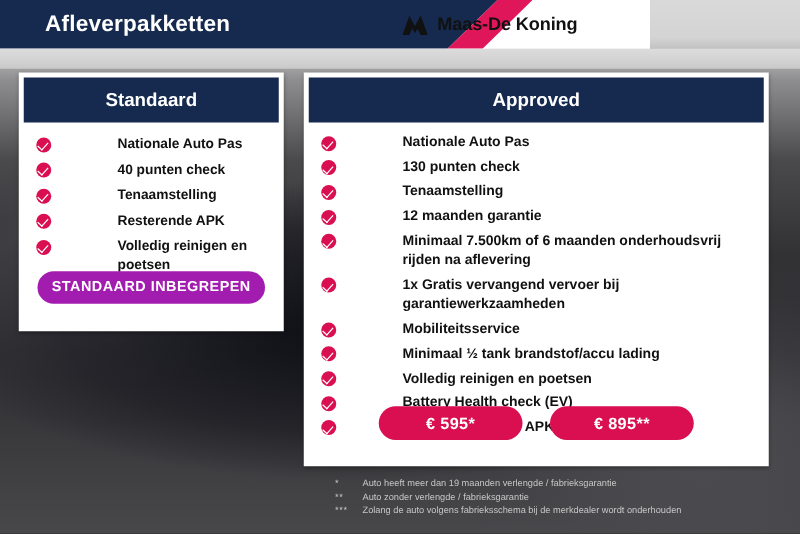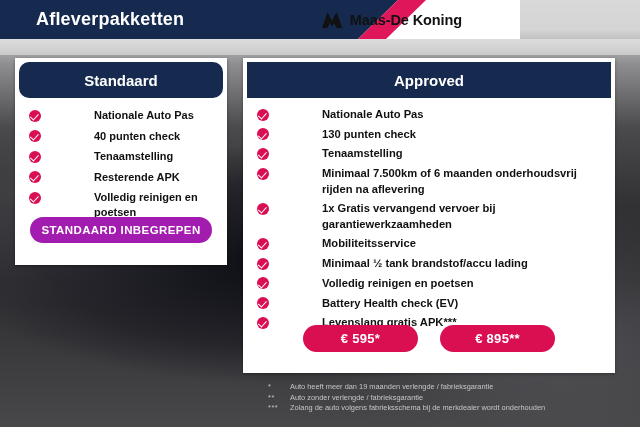--- a/index.html
+++ b/index.html
@@ -62,21 +62,21 @@
     box-shadow:0 1px 3px rgba(0,0,0,0.35);
   }
   .card-standaard { left:15px; top:58px; width:212px; height:207px; }
   .card-approved  { left:243px; top:58px; width:372px; height:315px; }
 
   .card-head {
     background:#152a4e; color:#ffffff;
     display:flex; align-items:center; justify-content:center;
     font-weight:bold;
   }
-  .card-standaard .card-head { height:36px; font-size:15px; margin:4px 4px 0 4px;border-radius:10px; }
+  .card-standaard .card-head { height:36px; font-size:15px; margin:4px 4px 0 4px; }
   .card-approved  .card-head { height:36px; font-size:15px; margin:4px 4px 0 4px; }
 
   .features { list-style:none; padding:10px 0 0 0; }
   .card-standaard .features { padding-left:14px; padding-top:10px; }
   .card-approved  .features { padding-left:14px; padding-top:9px; }
 
   .feature {
     display:flex; align-items:flex-start; gap:7px;
     margin-bottom:4px;
     color:#111111; font-weight:bold;
@@ -177,20 +177,24 @@
     <li class="feature">
       <span class="check"></span>
       <span class="feature-text">130 punten check</span>
     </li>
     <li class="feature">
       <span class="check"></span>
       <span class="feature-text">Tenaamstelling</span>
     </li>
     <li class="feature">
       <span class="check"></span>
+      <span class="feature-text">12 maanden garantie</span>
+    </li>
+    <li class="feature">
+      <span class="check"></span>
       <span class="feature-text" style="max-width:318px; white-space:normal;">Minimaal 7.500km of 6 maanden onderhoudsvrij rijden na aflevering</span>
     </li>
     <li class="feature">
       <span class="check"></span>
       <span class="feature-text">1x Gratis vervangend vervoer bij garantiewerkzaamheden</span>
     </li>
     <li class="feature">
       <span class="check"></span>
       <span class="feature-text">Mobiliteitsservice</span>
     </li>

